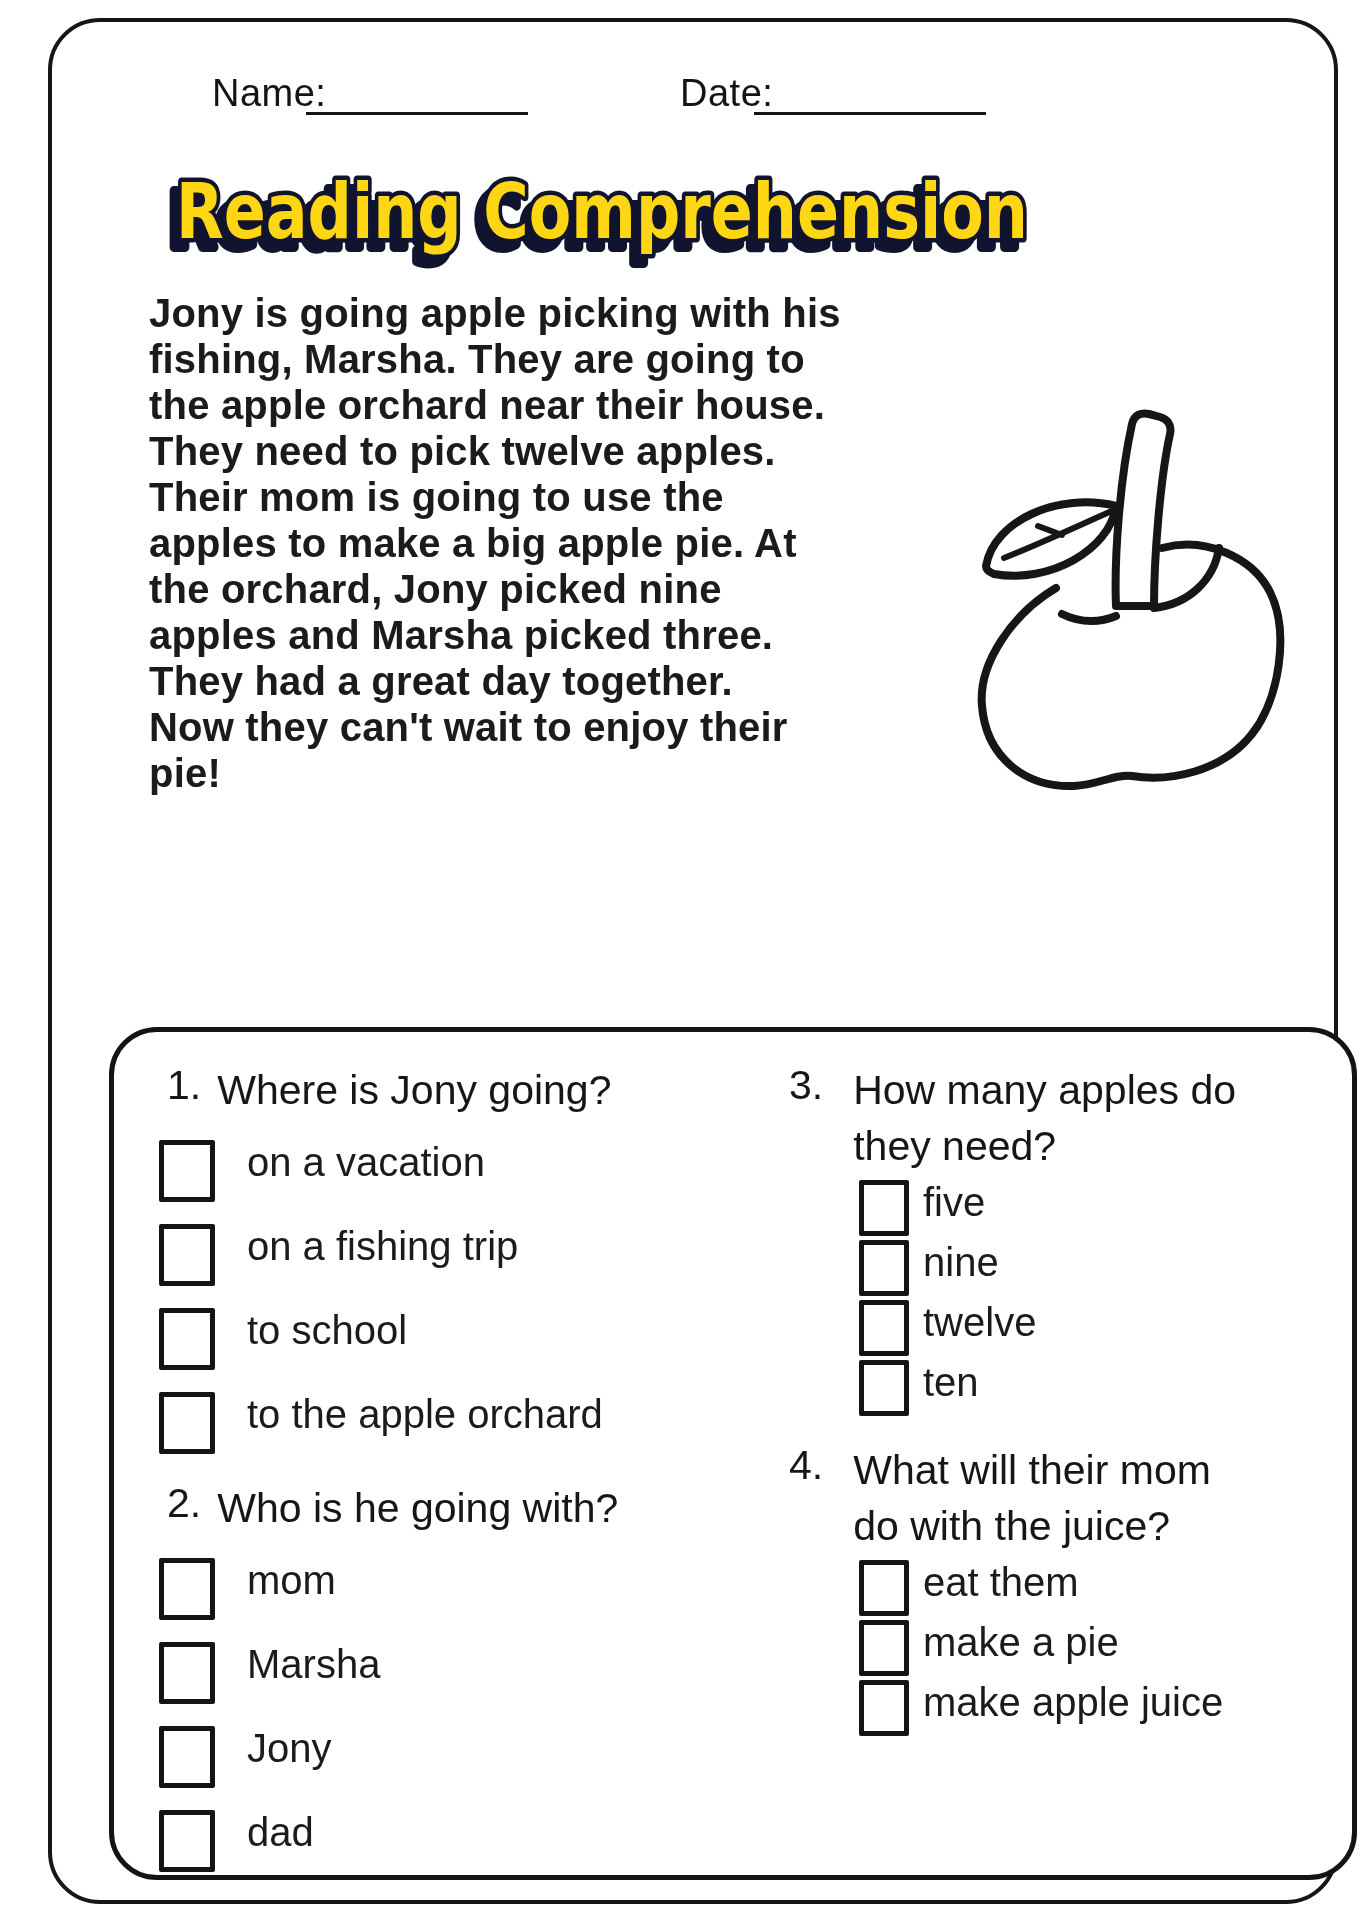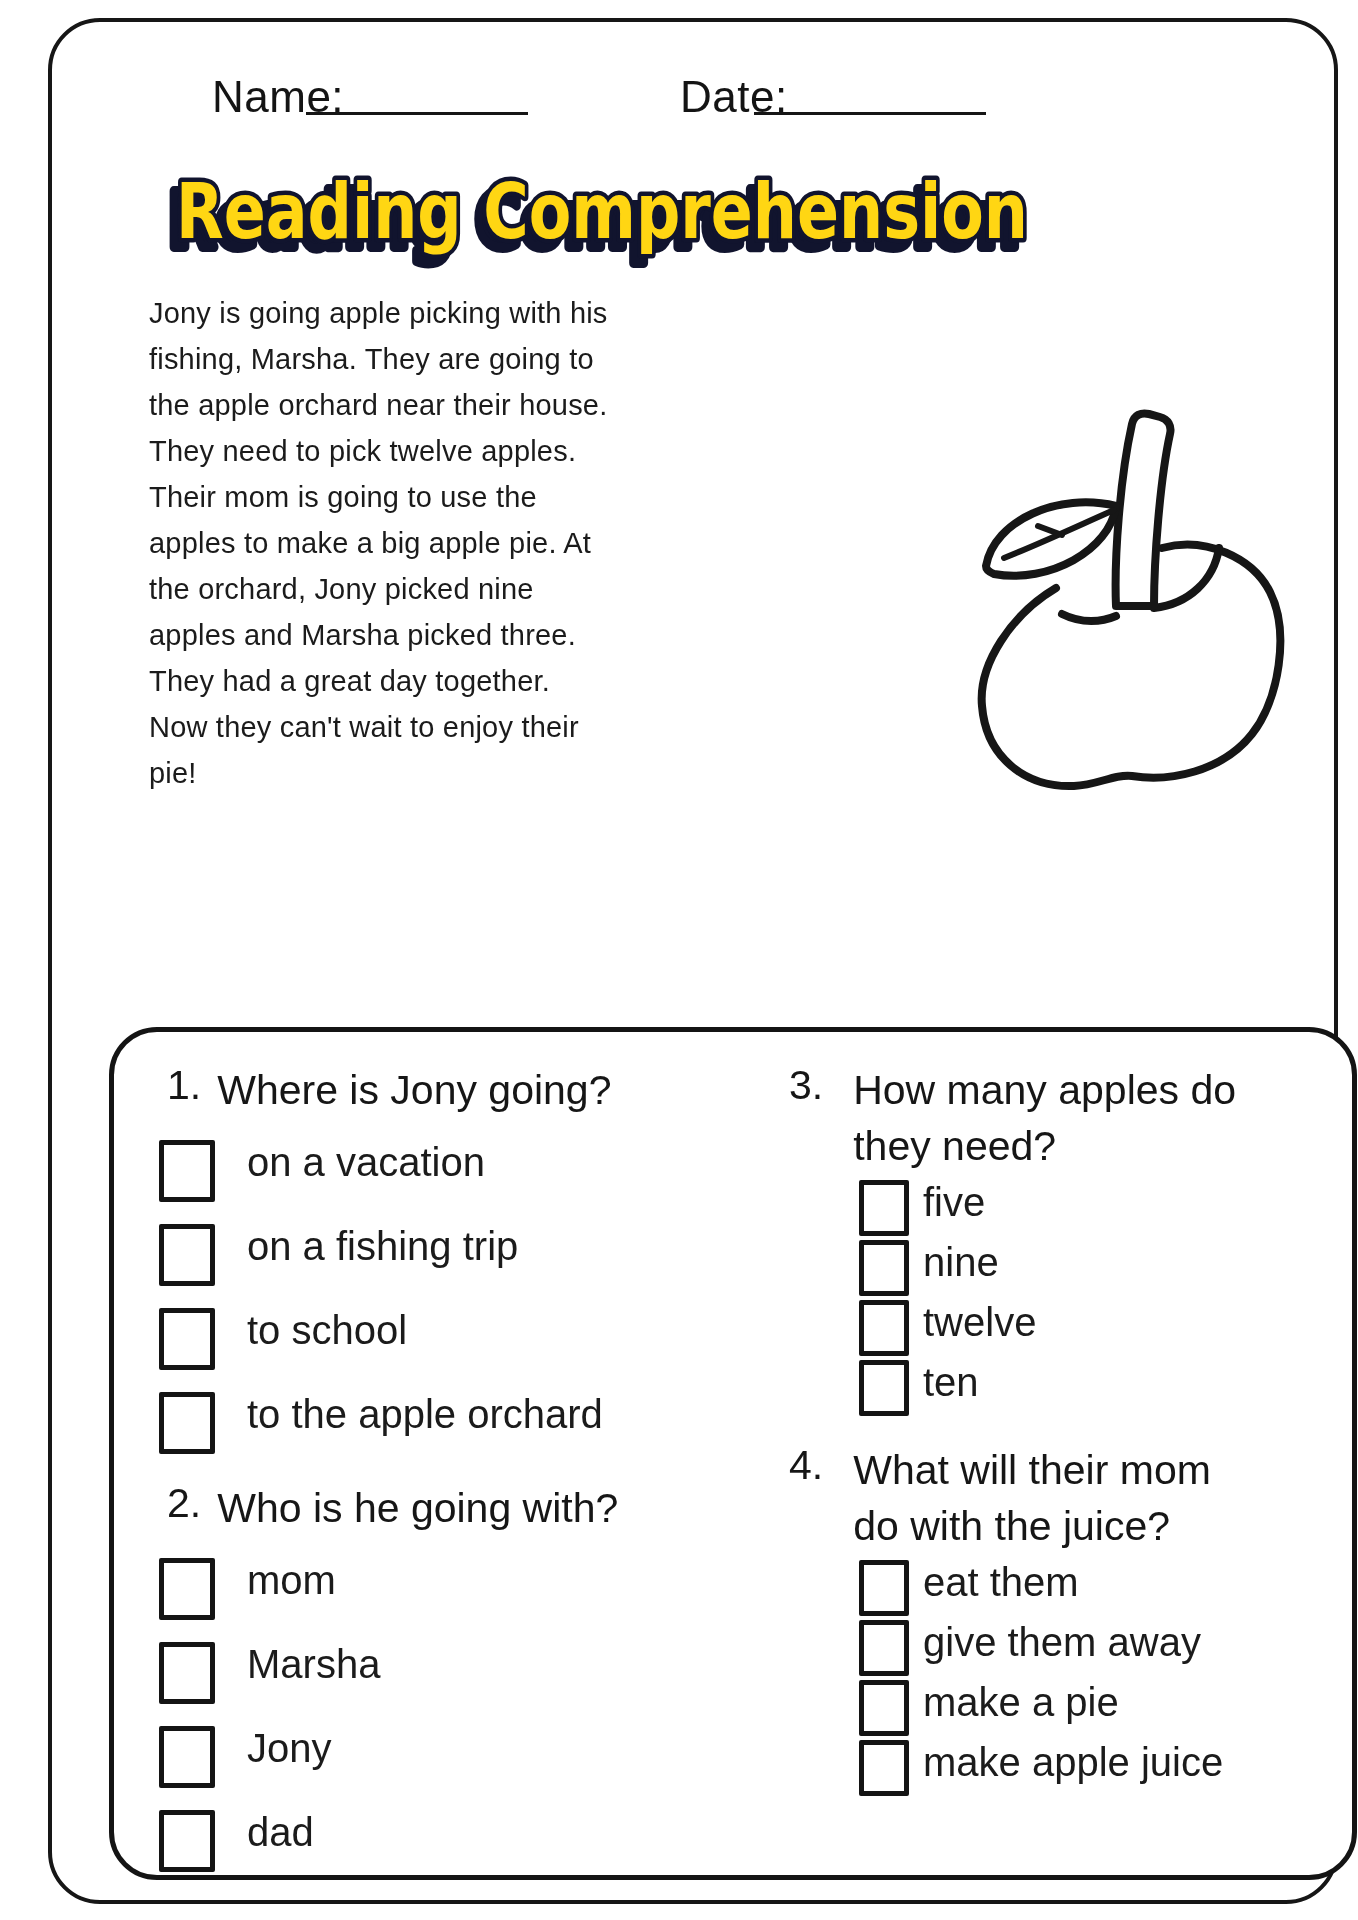--- a/index.html
+++ b/index.html
@@ -11,35 +11,35 @@
     overflow:hidden;
   }
   .frame {
     position:absolute; left:48px; top:18px;
     width:1282px; height:1878px;
     border:4px solid #161616;
     border-radius:52px;
     background:#fff;
   }
   
-  .hdr-label { position:absolute; font-size:44px; letter-spacing:0.5px; color:#141414; }
+  .hdr-label { position:absolute; font-size:38px; letter-spacing:0.5px; color:#141414; }
   .name-label { left:160px; top:50px; }
   .date-label { left:628px; top:50px; }
   .write-line { position:absolute; height:0; border-bottom:3px solid #161616; }
   .name-line { left:254px; top:90px; width:222px; }
   .date-line { left:702px; top:90px; width:232px; }
 
   
   .title-wrap { position:absolute; left:110px; top:128px; width:895px; height:125px; }
 
   
   .story { position:absolute; left:97px; top:268px; }
   .story-line {
-    font-size:29px; line-height:46px; white-space:nowrap;
-    color:#1b1b1b; letter-spacing:0.2px;
+    font-size:40px; line-height:46px; white-space:nowrap;
+    color:#1b1b1b; letter-spacing:0.2px;font-weight:bold;
   }
 
   
   .apple-wrap { position:absolute; left:912px; top:386px; width:345px; height:395px; }
 
   
   .qbox {
     position:absolute; left:57px; top:1005px;
     width:1238px; height:843px;
     border:5px solid #141414;
@@ -215,24 +215,20 @@
               <div>What will their mom</div>
               <div>do with the juice?</div>
             </div>
           </div>
           <div class="opt">
             <span class="checkbox"></span>
             <span class="opt-text">eat them</span>
           </div>
           <div class="opt">
             <span class="checkbox"></span>
-            <span class="opt-text">give them away</span>
-          </div>
-          <div class="opt">
-            <span class="checkbox"></span>
             <span class="opt-text">make a pie</span>
           </div>
           <div class="opt">
             <span class="checkbox"></span>
             <span class="opt-text">make apple juice</span>
           </div>
         </div>
       </div>
   </div>
 

